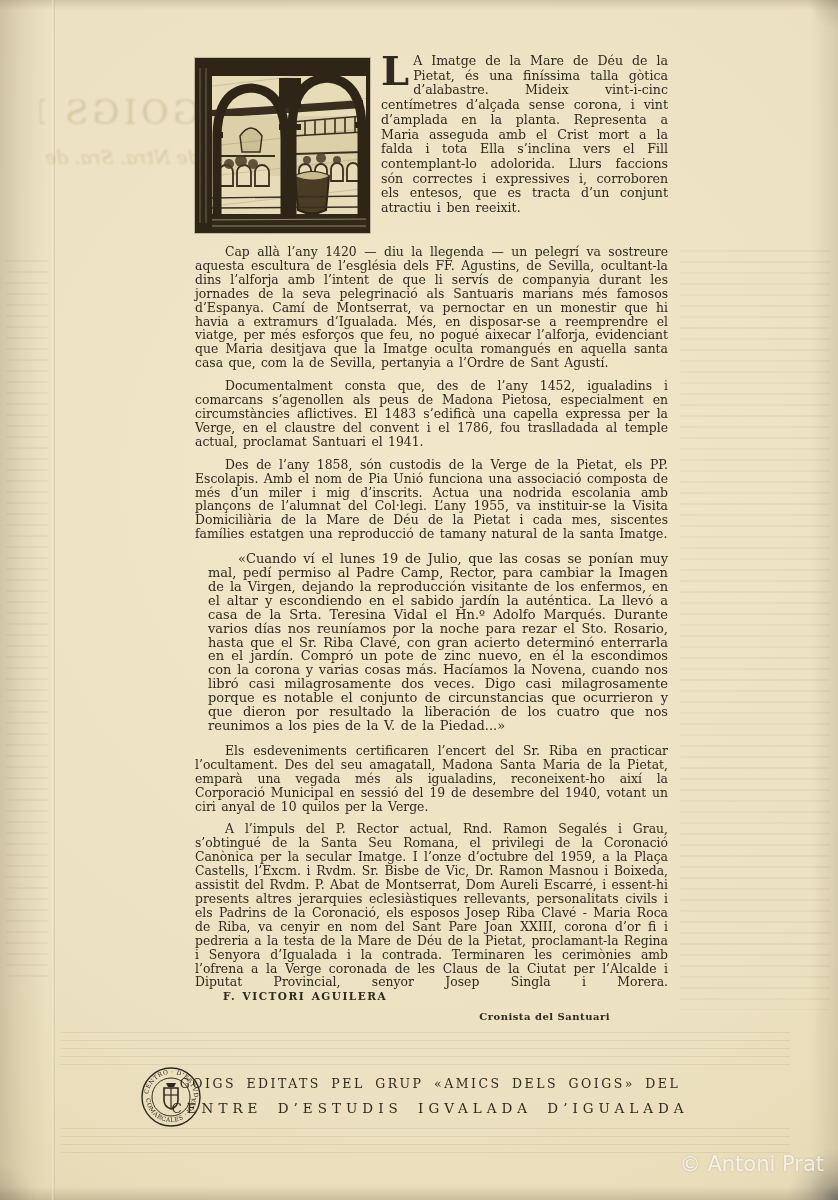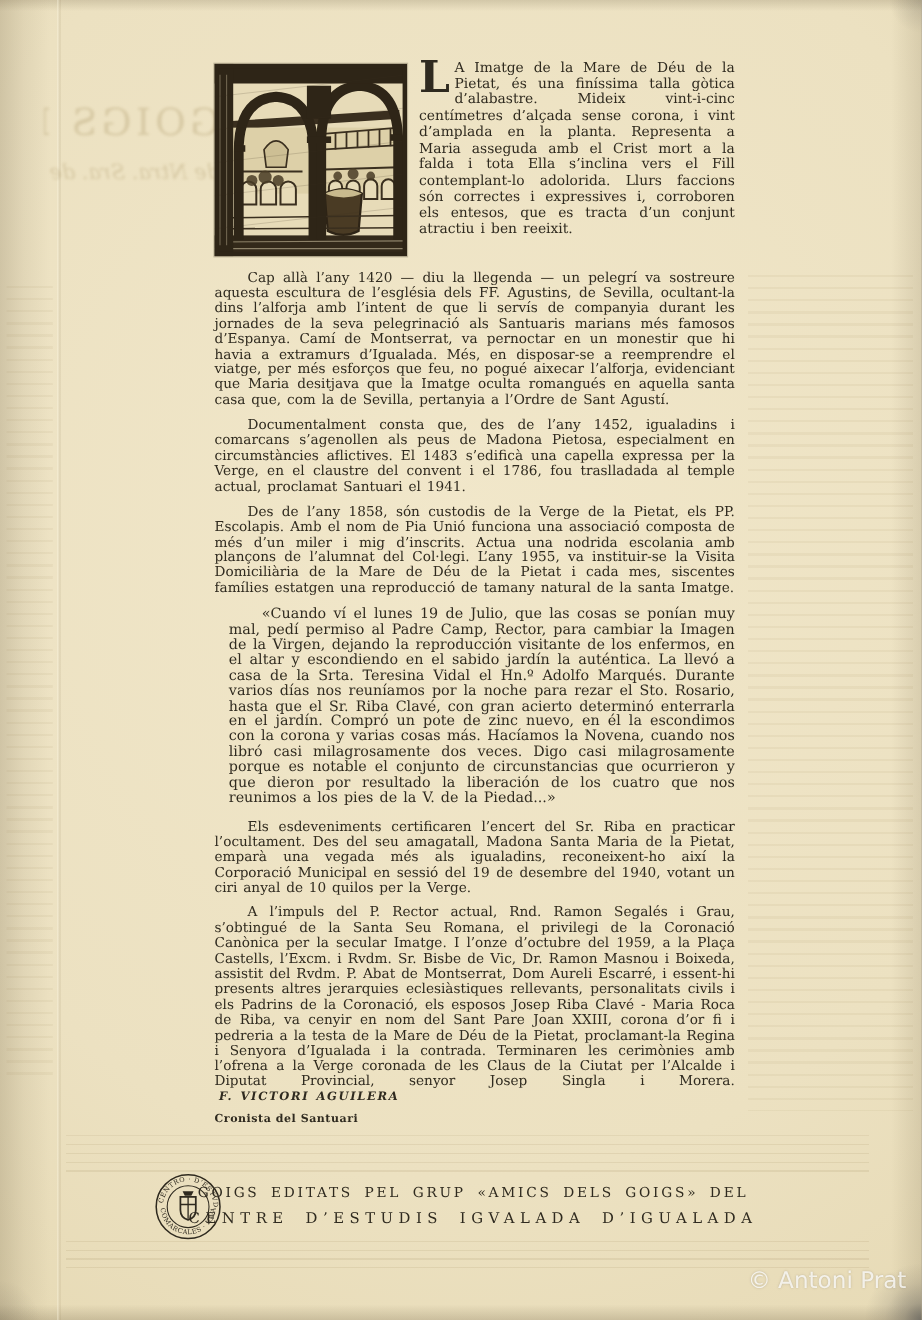--- a/index.html
+++ b/index.html
@@ -46,23 +46,23 @@
     box-shadow:0 0 0 1px rgba(60,50,30,.25);}
   .lead-text{flex:1;font-size:12.6px;line-height:14.7px;text-align:justify;
     word-spacing:1.5px;margin-top:-2px;}
   .dropcap{float:left;font-size:40px;line-height:30px;padding:2px 4px 0 0;font-weight:bold;}
   .body-text{margin-top:12px;}
   .body-text p{margin:0 0 9px 0;font-size:12.4px;line-height:13.9px;
     text-align:justify;text-indent:30px;word-spacing:1.4px;}
   blockquote.quote{margin:11px 0 11px 13px;padding:0;}
   blockquote.quote p{margin:0;font-size:13px;line-height:13.9px;text-align:justify;
     text-indent:30px;word-spacing:1.4px;}
-  .sig-name{display:inline-block;margin-left:4px;font-size:10.5px;font-weight:bold;
-    letter-spacing:1.5px;text-indent:0;font-style:italic;}
-  .sig-role{font-size:10px;font-weight:bold;letter-spacing:.5px;
+  .sig-name{display:inline-block;margin-left:28px;font-size:10.5px;font-weight:bold;
+    letter-spacing:1.5px;text-indent:0;}
+  .sig-role{text-align:right;font-size:10px;font-weight:bold;letter-spacing:.5px;
     margin:-2px 58px 0 0;}
   
   .footer{position:absolute;top:1064px;left:0;width:838px;height:80px;z-index:2;}
   .emblem{position:absolute;left:140px;top:2px;width:62px;height:62px;}
   .footer-lines{position:absolute;left:170px;top:12px;width:520px;text-align:center;}
   .footer-line1{font-size:12.5px;letter-spacing:2.5px;word-spacing:4px;white-space:nowrap;}
   .footer-line2{margin-top:9px;font-size:13.5px;letter-spacing:5px;word-spacing:6px;white-space:nowrap;}
   
   .watermark{position:absolute;right:14px;bottom:24px;z-index:3;
     font-family:"DejaVu Sans","Liberation Sans",sans-serif;

